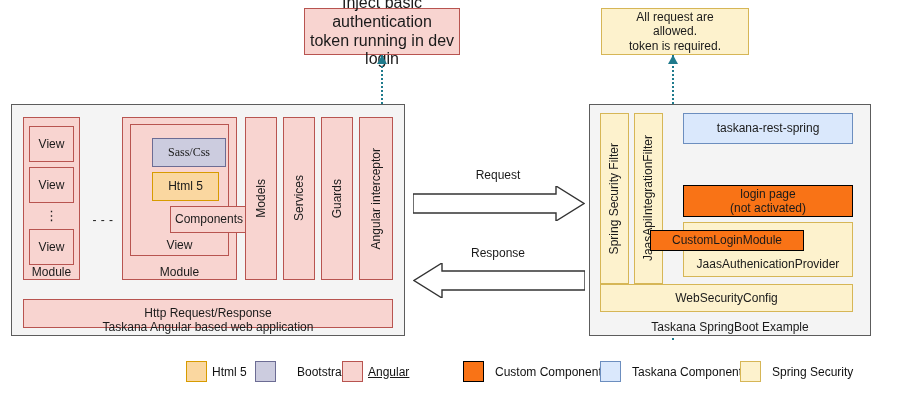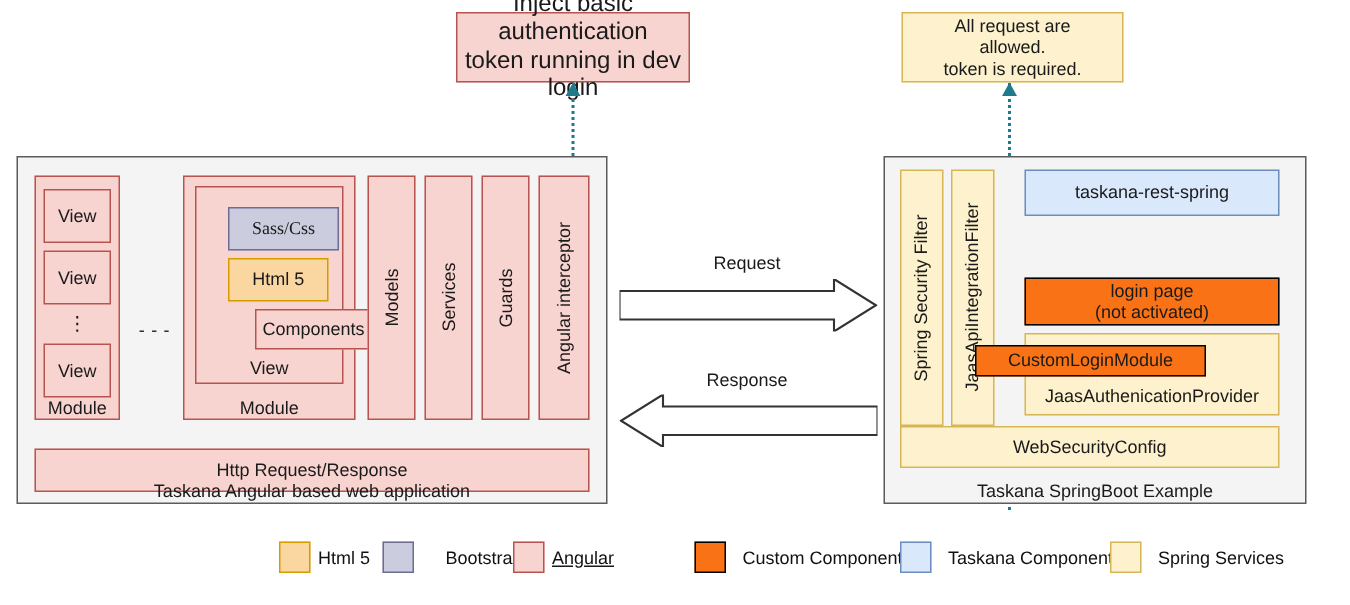--- a/index.html
+++ b/index.html
@@ -237,14 +237,14 @@
 <div class="legend-item" style="left:463px; top:361px;">
   <span class="swatch custom"></span>
   <span class="legend-label gap">Custom Component</span>
 </div>
 <div class="legend-item" style="left:600px; top:361px;">
   <span class="swatch taskana"></span>
   <span class="legend-label gap">Taskana Component</span>
 </div>
 <div class="legend-item" style="left:740px; top:361px;">
   <span class="swatch spring"></span>
-  <span class="legend-label gap">Spring Services</span>
+  <span class="legend-label gap">Spring Security</span>
 </div>
 
 </body></html>

